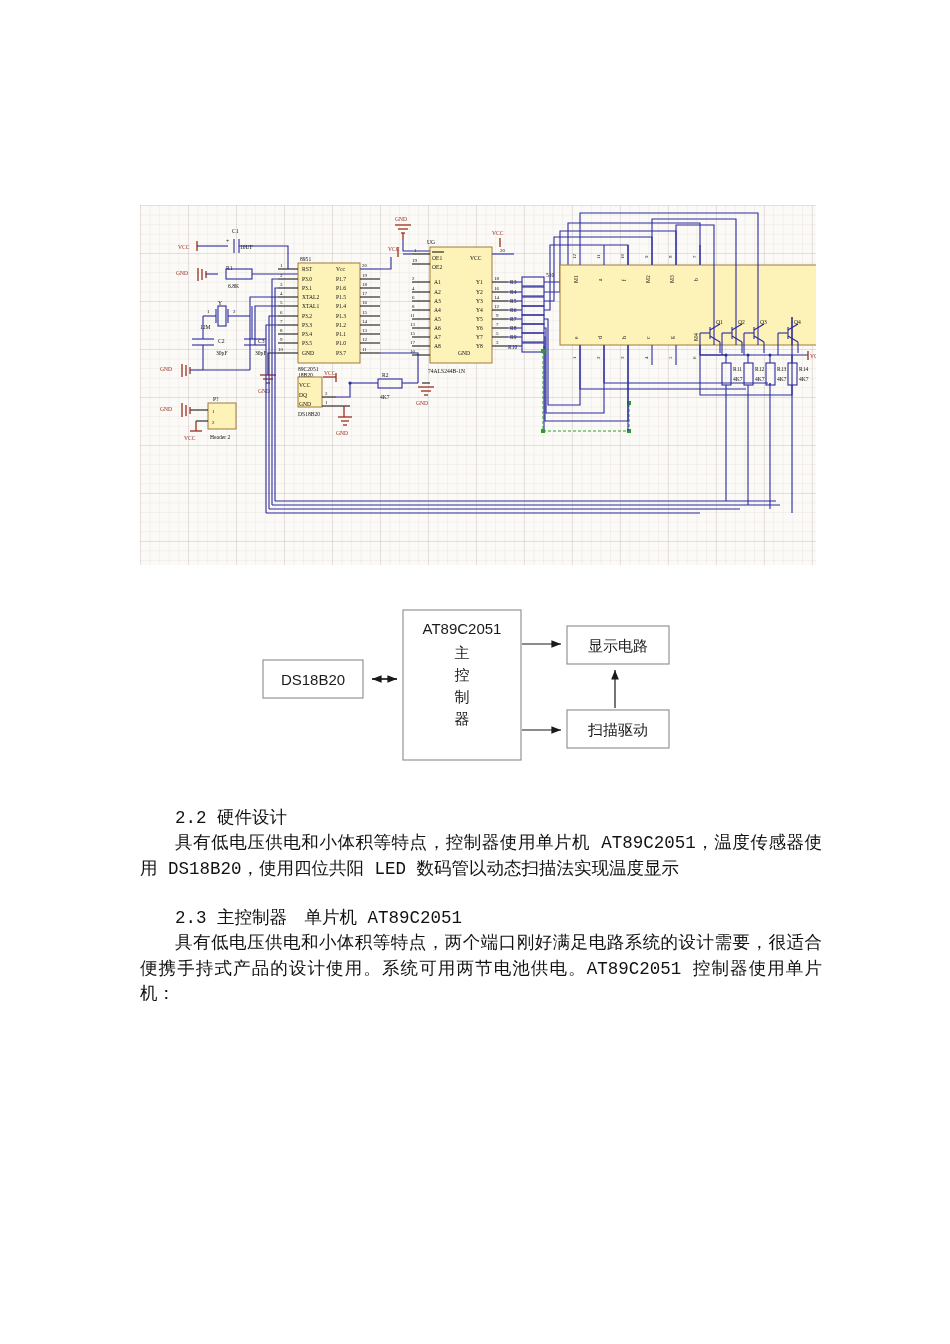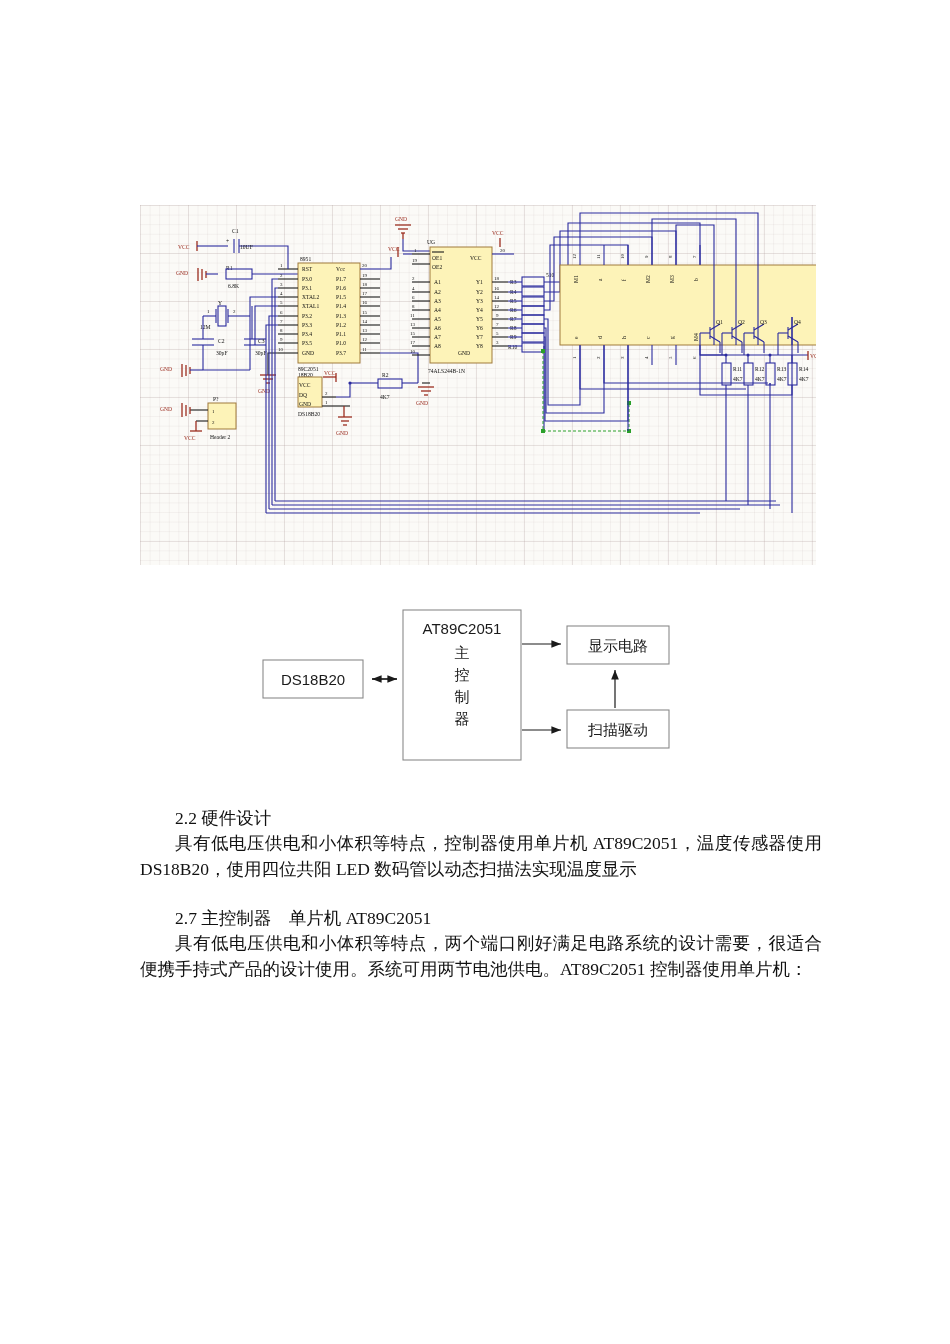--- a/index.html
+++ b/index.html
@@ -54,21 +54,21 @@
   .body-text {
     position: absolute;
     left: 140px;
     width: 682px;
     font-size: 17.5px;
     line-height: 25.5px;
     font-family: "Liberation Serif", "DejaVu Serif", serif;
     color: #111;
     text-align: justify;
   }
-  .indent2 { text-indent: 2em; }
+  .indent2 { text-indent: 2em; font-family: Liberation Mono, monospace; }
 </style>
 </head>
 <body>
 
 <div id="schematic-figure">
   <div id="schematic-grid"></div>
 
   <svg id="schematic-svg" width="676" height="360" viewBox="0 0 676 360">
     <defs>
       <style>
@@ -629,15 +629,15 @@
       <rect class="bx" x="312" y="110" width="102" height="38"></rect>
       <text class="bt-cn" x="363" y="135" text-anchor="middle">扫描驱动</text>
     </g>
   </svg>
 </div>
 
 <div class="body-text indent2" style="top: 806px;">2.2 硬件设计</div>
 
 <div class="body-text indent2" style="top: 831px;">具有低电压供电和小体积等特点，控制器使用单片机 AT89C2051，温度传感器使用 DS18B20，使用四位共阳 LED 数码管以动态扫描法实现温度显示</div>
 
-<div class="body-text indent2" style="top: 906px;">2.7 主控制器　单片机 AT89C2051</div>
+<div class="body-text indent2" style="top: 906px;">2.3 主控制器　单片机 AT89C2051</div>
 
 <div class="body-text indent2" style="top: 931px;">具有低电压供电和小体积等特点，两个端口刚好满足电路系统的设计需要，很适合便携手持式产品的设计使用。系统可用两节电池供电。AT89C2051 控制器使用单片机：</div>
 
 </body></html>

